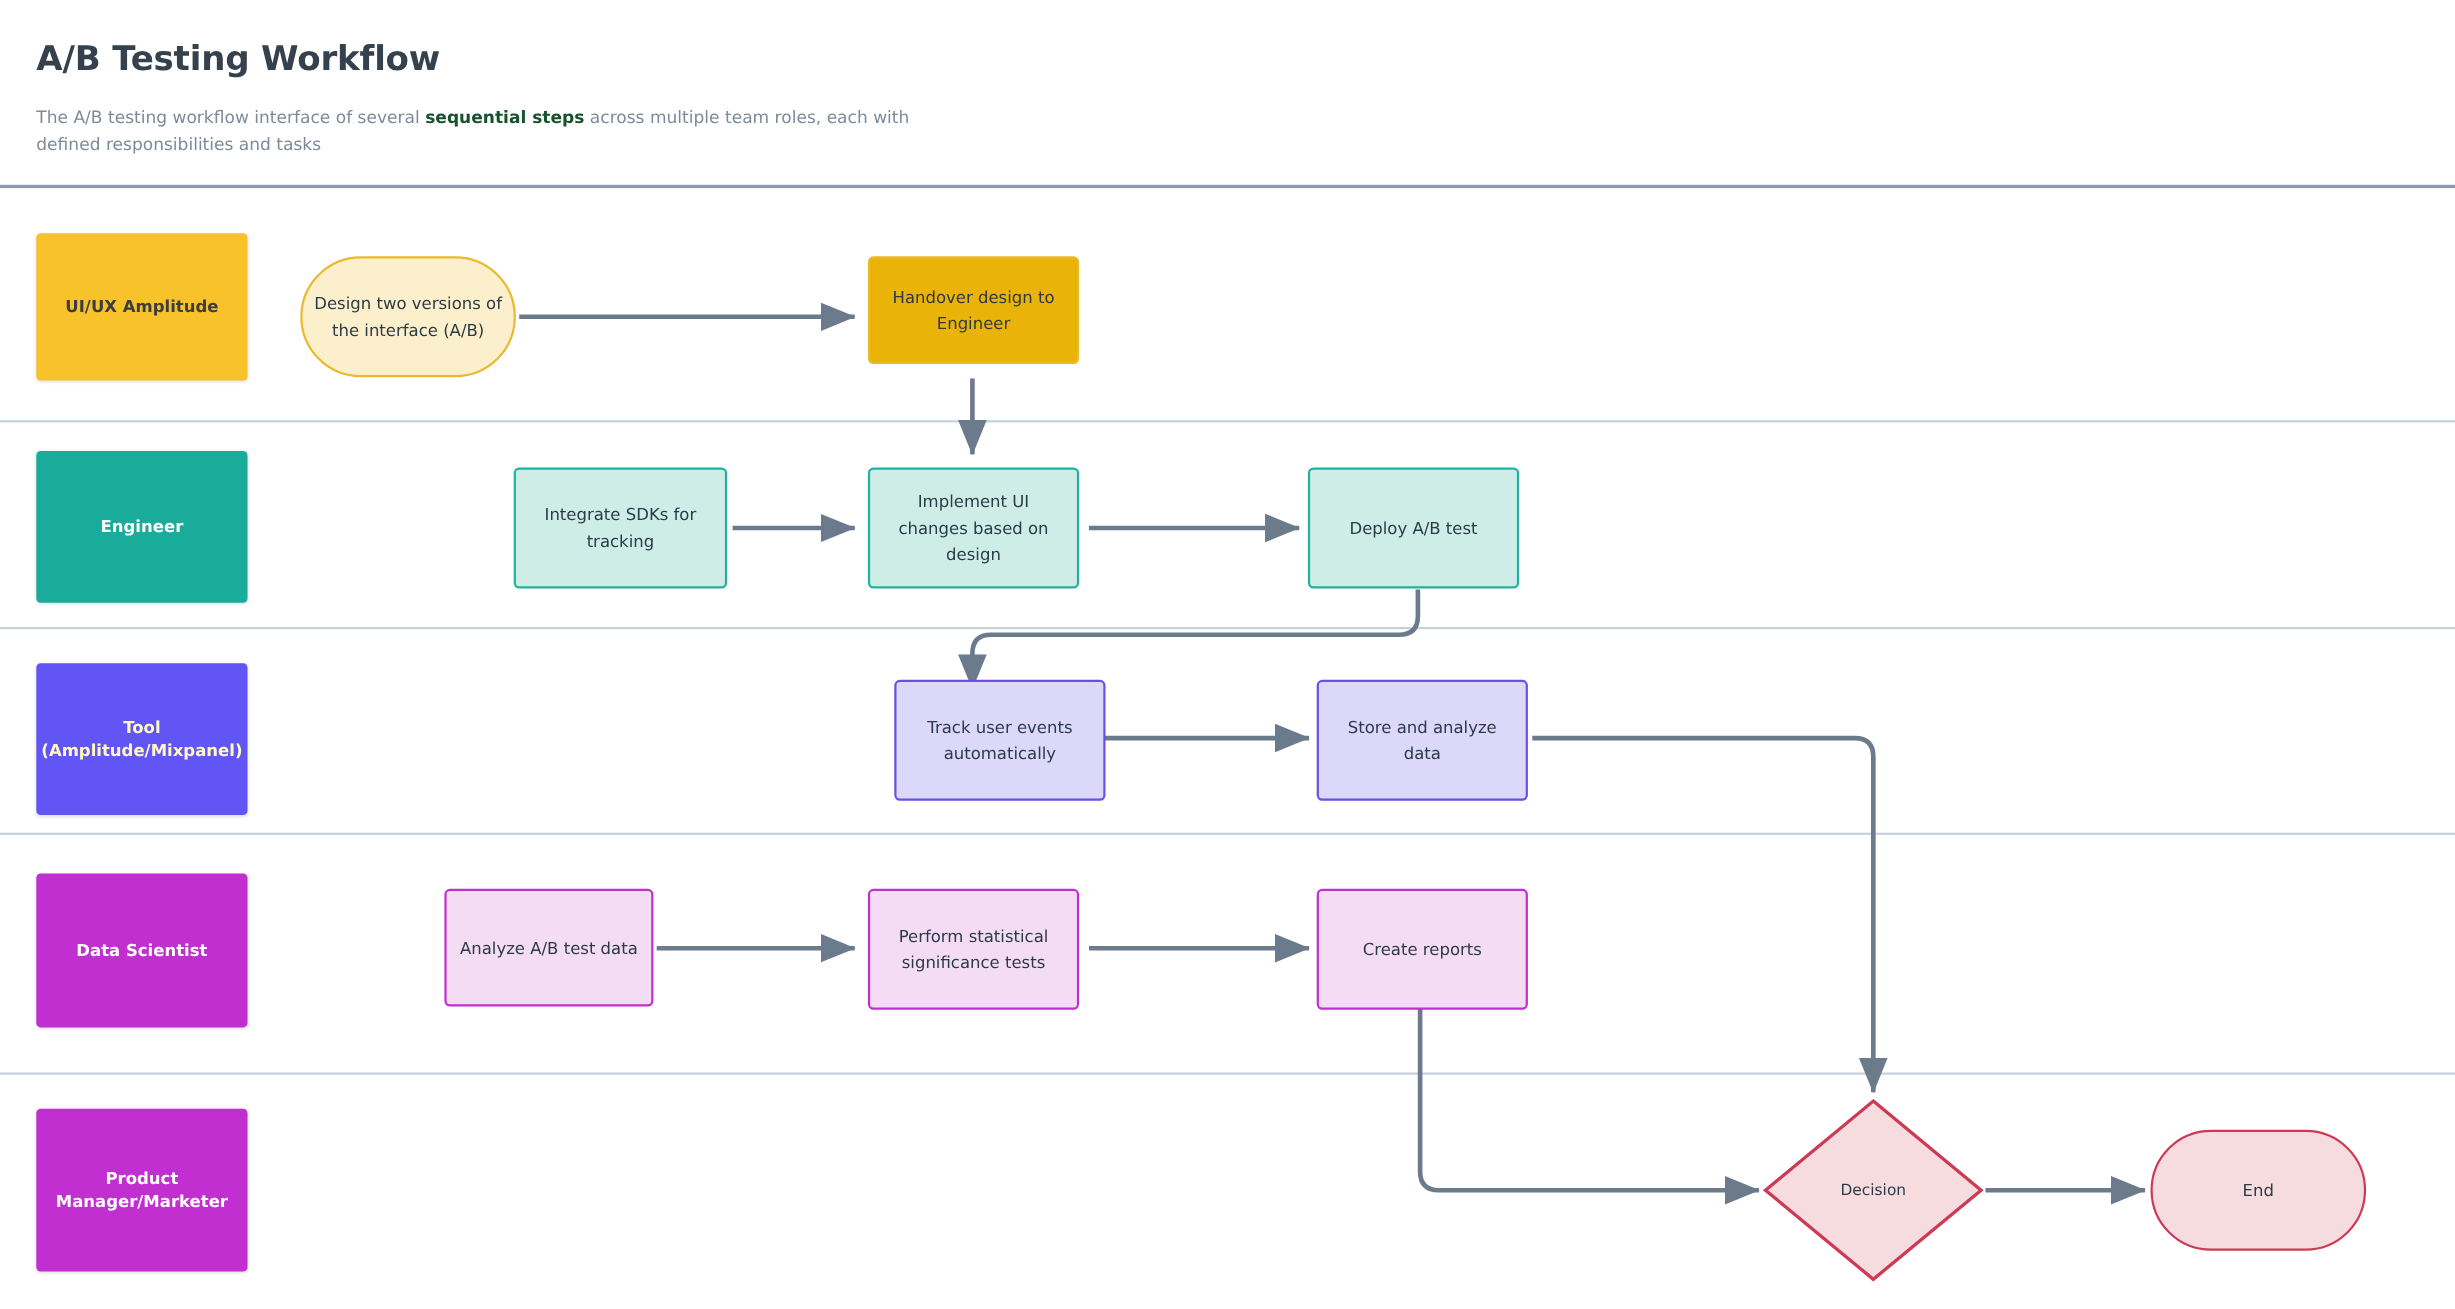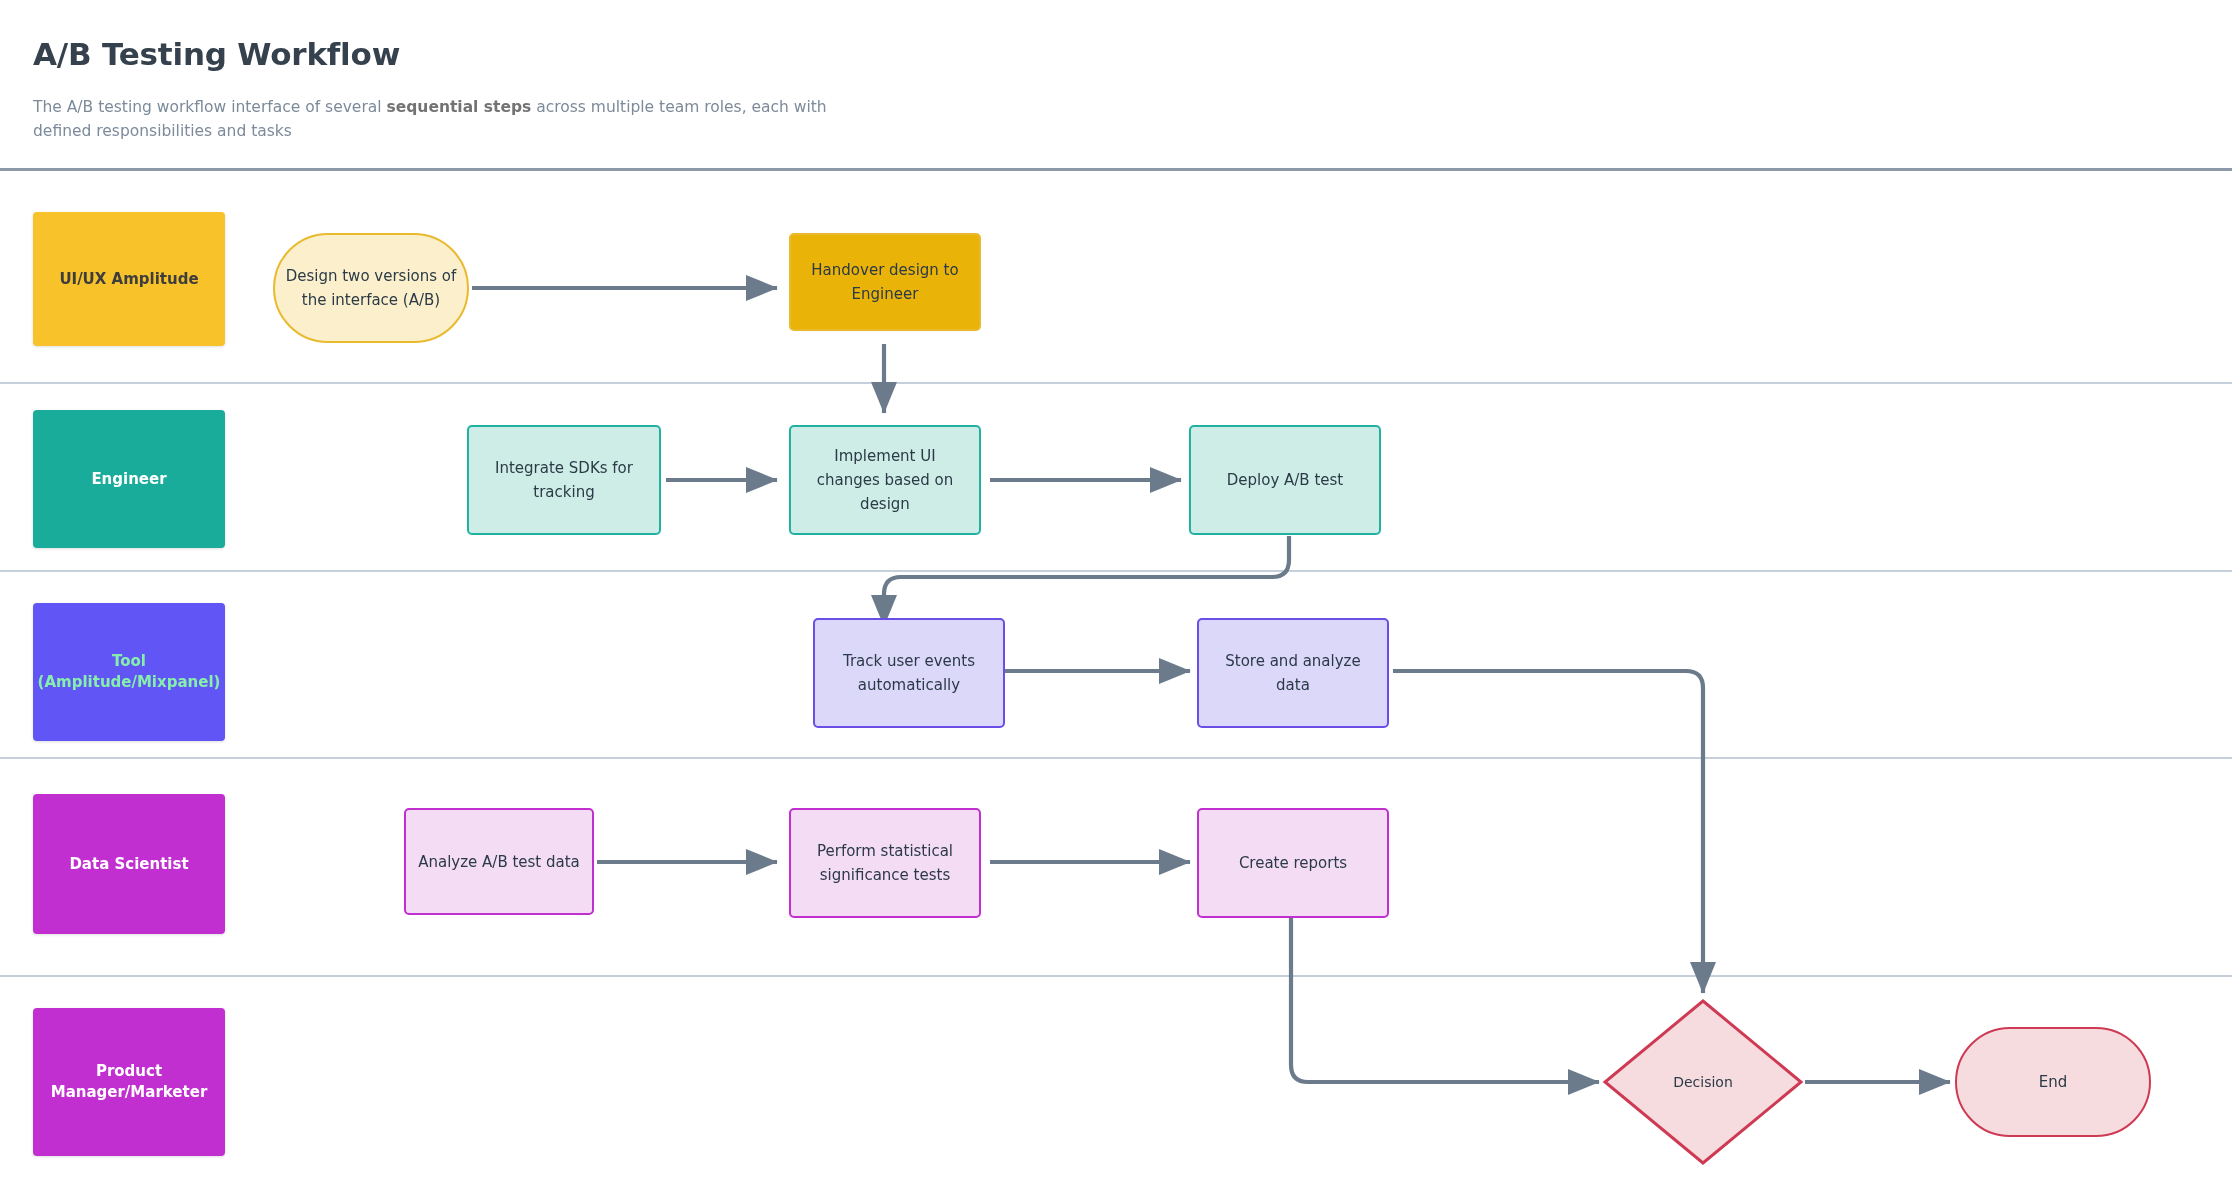--- a/index.html
+++ b/index.html
@@ -13,21 +13,21 @@
   #header{position:absolute;left:0;top:0;width:2232px;height:170px;}
   #page-title{
     position:absolute;left:33px;top:36px;
     font-size:31px;font-weight:700;color:#35414d;letter-spacing:-0.2px;
     white-space:nowrap;
   }
   #page-subtitle{
     position:absolute;left:33px;top:95px;width:820px;
     font-size:15.5px;line-height:24px;color:#7c8a9a;font-weight:400;
   }
-  #page-subtitle b{color:#737373;font-weight:700;}
+  #page-subtitle b{color:#14532d;font-weight:700;}
   #header-rule{
     position:absolute;left:0;top:168px;width:2232px;height:3px;
     background:#8b99a8;
   }
   
   .lane-divider{position:absolute;left:0;width:2232px;height:2px;background:#c6d0dc;}
   .lane-label{
     position:absolute;border-radius:4px;
     display:flex;align-items:center;justify-content:center;text-align:center;
     font-size:15px;font-weight:700;line-height:21px;
@@ -62,21 +62,21 @@
 
 <div class="lane-divider" style="top:382px"></div>
 <div class="lane-divider" style="top:570px"></div>
 <div class="lane-divider" style="top:757px"></div>
 <div class="lane-divider" style="top:975px"></div>
 
 <div class="lane-label" style="left:33px;top:212px;width:192px;height:134px;background:#F8C22B;color:#3d3d3d;">UI/UX Amplitude</div>
 
 <div class="lane-label" style="left:33px;top:410px;width:192px;height:138px;background:#1AAC9B;color:#ffffff;">Engineer</div>
 
-<div class="lane-label" style="left:33px;top:603px;width:192px;height:138px;background:#6155F5;color:#86efac;white-space:pre-line;">Tool
+<div class="lane-label" style="left:33px;top:603px;width:192px;height:138px;background:#6155F5;color:#fef9c3;white-space:pre-line;">Tool
 (Amplitude/Mixpanel)</div>
 
 <div class="lane-label" style="left:33px;top:794px;width:192px;height:140px;background:#C22FD1;color:#ffffff;">Data Scientist</div>
 
 <div class="lane-label" style="left:33px;top:1008px;width:192px;height:148px;background:#C22FD1;color:#ffffff;white-space:pre-line;">Product
 Manager/Marketer</div>
 
 <svg id="edges" viewBox="0 0 2232 1190">
   <defs>
     <marker id="ah" markerWidth="9" markerHeight="9" refX="7.4" refY="3.2" orient="auto" markerUnits="strokeWidth">

